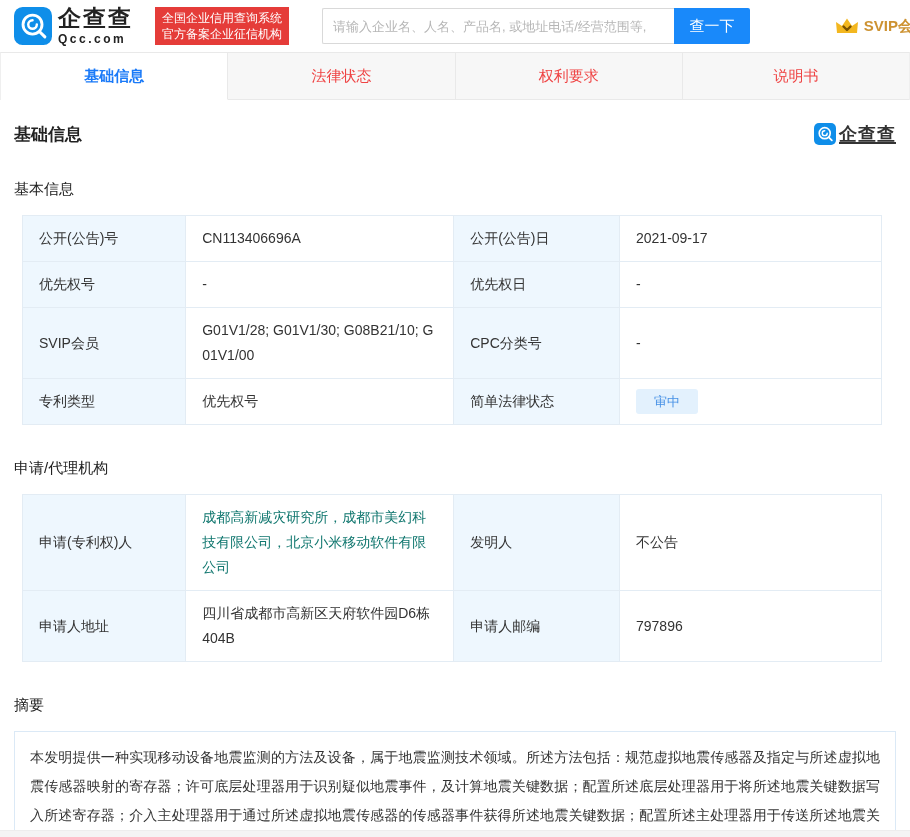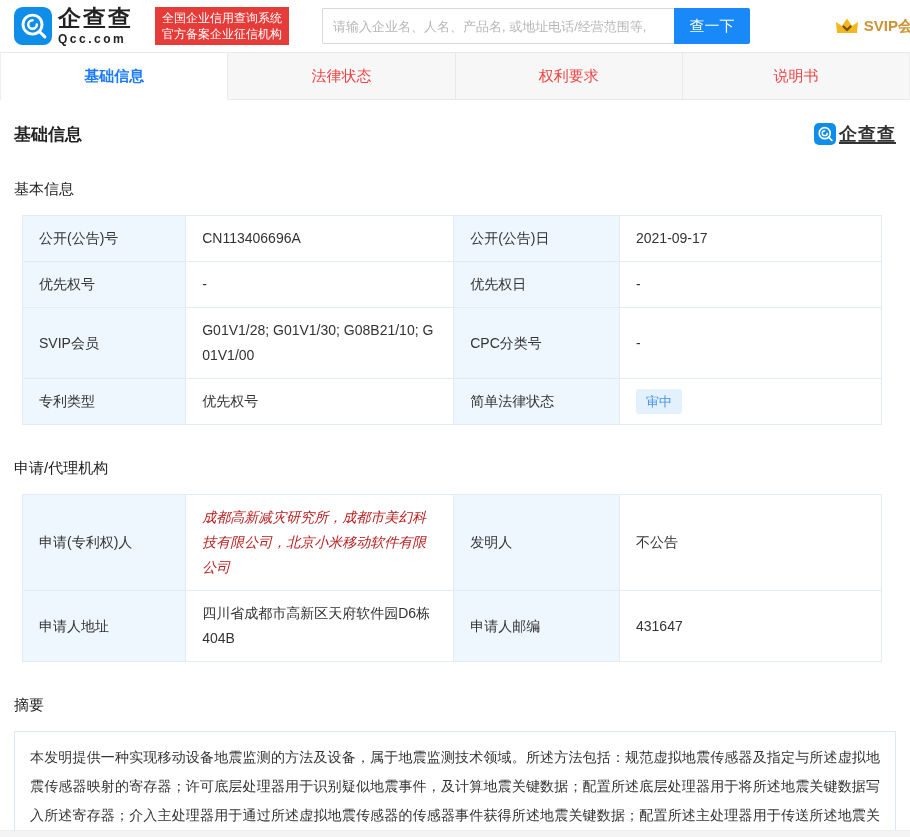--- a/index.html
+++ b/index.html
@@ -42,23 +42,23 @@
     text-decoration-thickness:2px; text-underline-offset:2px; letter-spacing:1px; }
 
   .sec-title { font-size:15px; font-weight:normal; color:#222; margin-top:34px; }
 
   table.kv { border-collapse:collapse; width:calc(100% - 22px); margin-left:8px; margin-top:16px;
     table-layout:fixed; font-size:14px; }
   table.kv td { border:1px solid #e3ecf4; padding:10px 16px; height:44px; line-height:25px;
     vertical-align:middle; word-break:break-all; }
   td.lbl { background:#eef7fe; color:#333; }
   td.val { background:#fff; color:#333; }
-  a.lnk, .sep { color:#b91c1c; text-decoration:none; cursor:pointer;font-style:italic; }
+  a.lnk, .sep { color:#0f766e; text-decoration:none; cursor:pointer; }
   .status-badge { display:inline-block; background:#e3f1fd; color:#4791e6; font-size:13px;
-    line-height:1; padding:6px 10px; border-radius:3px; }
+    line-height:1; padding:6px 18px; border-radius:3px; }
 
   .abstract-box { margin-top:16px; border:1px solid #dbe9f6; padding:11px 15px; font-size:14px;
     line-height:29px; color:#333; text-align:justify; }
 
   .bottom-strip { position:fixed; left:0; bottom:0; width:910px; height:7px; background:#f4f4f4;
     border-top:1px solid #ededed; }
 </style>
 </head>
 <body>
 
@@ -167,21 +167,21 @@
         <tr>
       <td class="lbl">申请(专利权)人</td>
       <td class="val"><a class="lnk">成都高新减灾研究所</a><span class="sep">，</span><a class="lnk">成都市美幻科技有限公司</a><span class="sep">，</span><a class="lnk">北京小米移动软件有限公司</a></td>
       <td class="lbl">发明人</td>
       <td class="val">不公告</td>
     </tr>
     <tr>
       <td class="lbl">申请人地址</td>
       <td class="val">四川省成都市高新区天府软件园D6栋404B</td>
       <td class="lbl">申请人邮编</td>
-      <td class="val">431647</td>
+      <td class="val">797896</td>
     </tr>
   </tbody>
     </table>
 
   <div class="sec-title">摘要</div>
   <div class="abstract-box">本发明提供一种实现移动设备地震监测的方法及设备，属于地震监测技术领域。所述方法包括：规范虚拟地震传感器及指定与所述虚拟地震传感器映射的寄存器；许可底层处理器用于识别疑似地震事件，及计算地震关键数据；配置所述底层处理器用于将所述地震关键数据写入所述寄存器；介入主处理器用于通过所述虚拟地震传感器的传感器事件获得所述地震关键数据；配置所述主处理器用于传送所述地震关键数据至地震处理中心。</div>
 
 </div>
 
 <div class="bottom-strip"></div>

